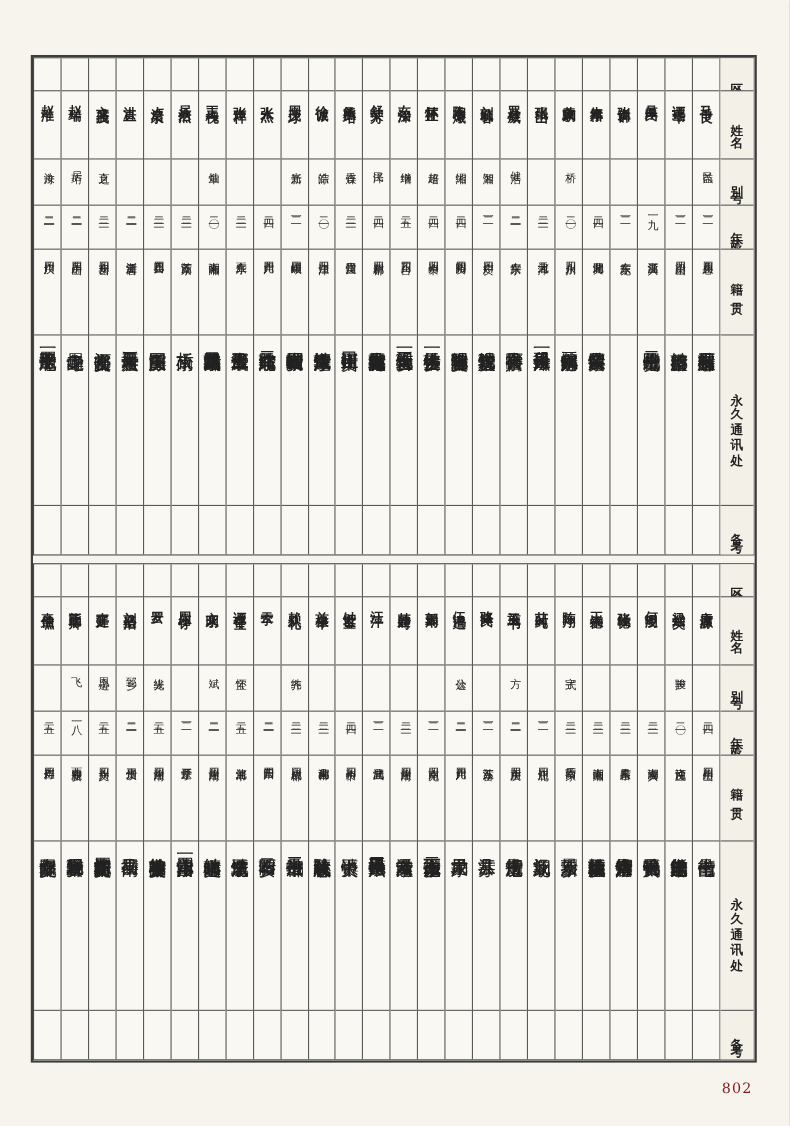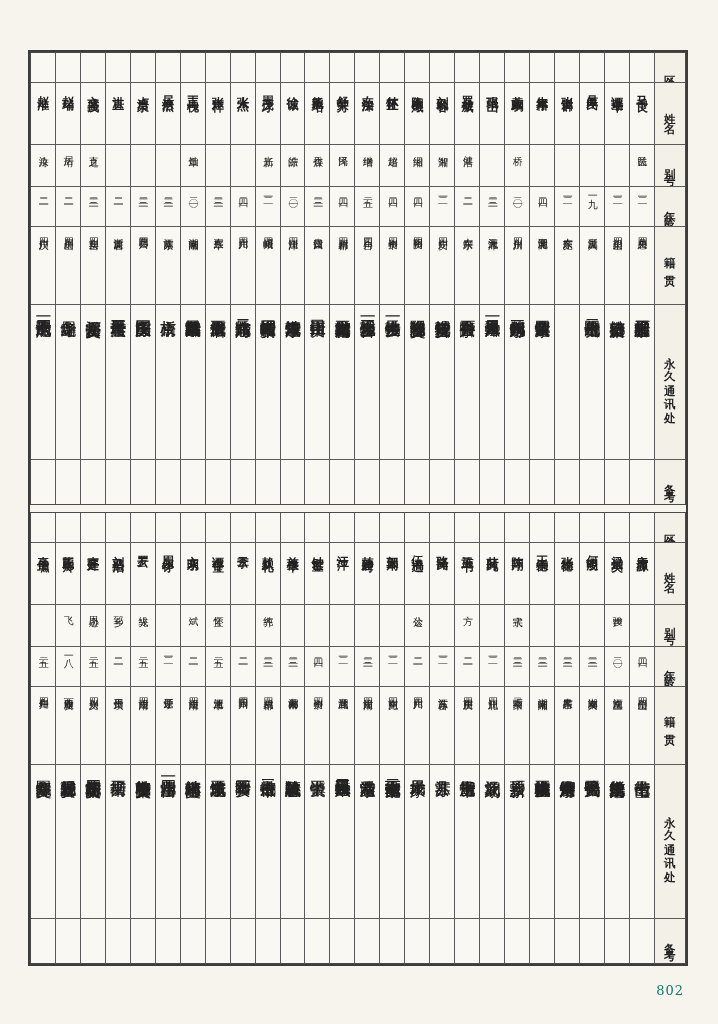--- a/index.html
+++ b/index.html
@@ -50,21 +50,21 @@
   .hcell .vtext{font-size:11.5px;font-weight:bold;}
   .hs-cat{letter-spacing:2px;}
   .hs-name{letter-spacing:10px;}
   .hs-alias{letter-spacing:7px;}
   .hs-age{letter-spacing:5px;}
   .hs-native{letter-spacing:18px;}
   .hs-addr{letter-spacing:14px;}
   .hs-remarks{letter-spacing:7px;}
   .page-number{
     position:absolute;right:34px;bottom:26px;font-size:13px;
-    font-family:"DejaVu Serif",serif;color:#0f766e;letter-spacing:1px;
+    font-family:"DejaVu Serif",serif;color:#7f1d1d;letter-spacing:1px;
   }
 </style>
 </head>
 <body>
 
 <div class="page">
   <div class="frame">
     <div class="registry-table">
         <div class="person-col">
           <div class="cell row-cat category-cell">

